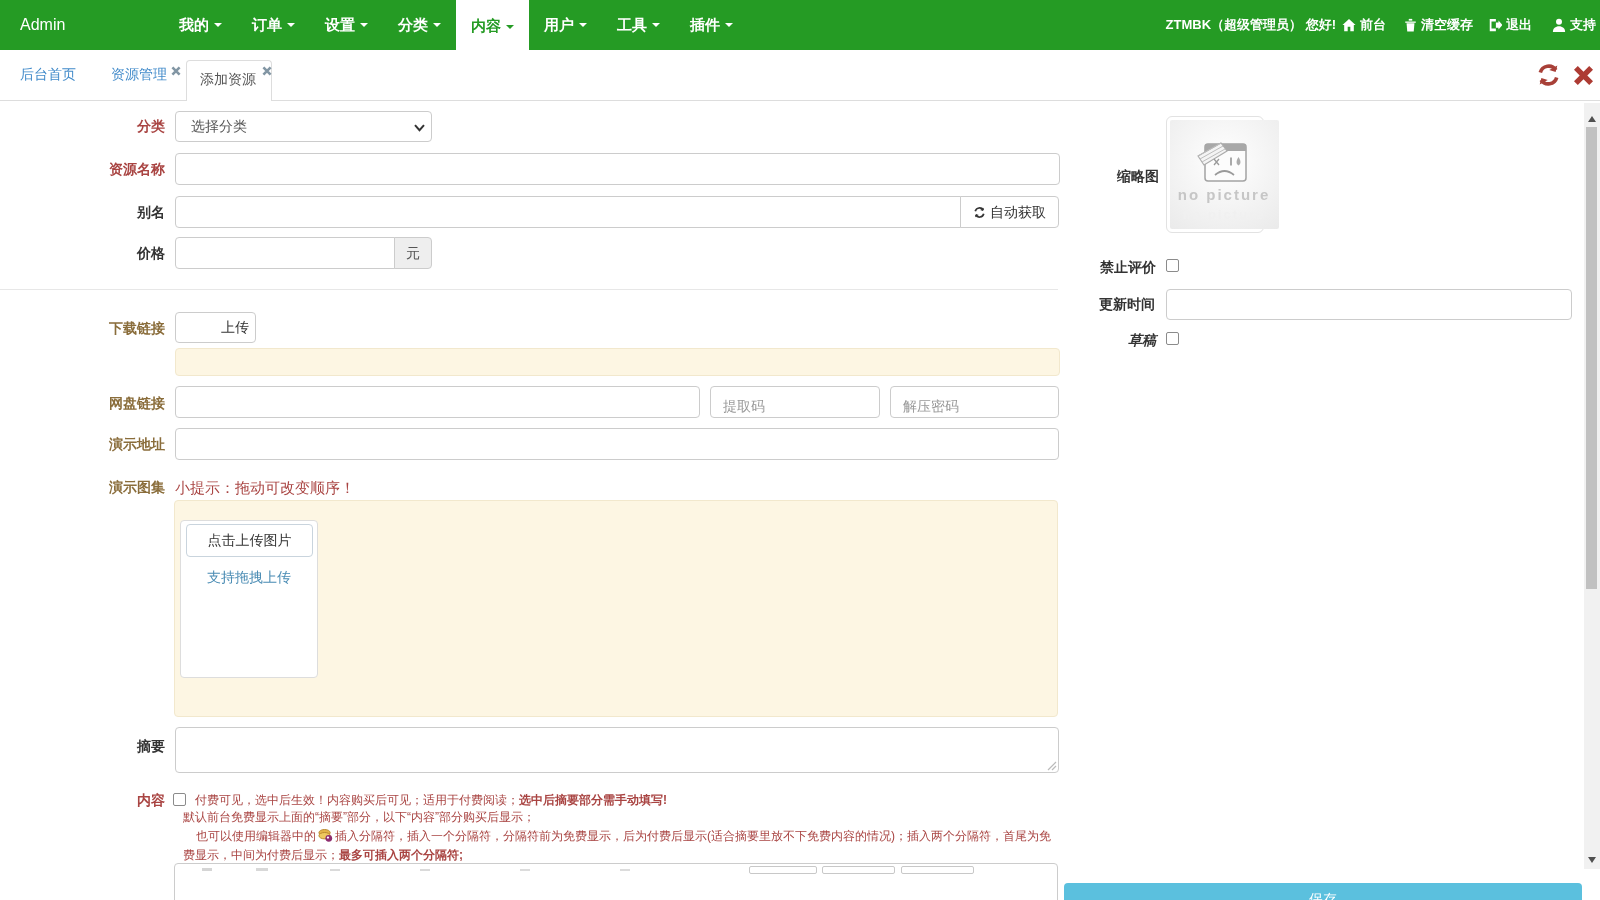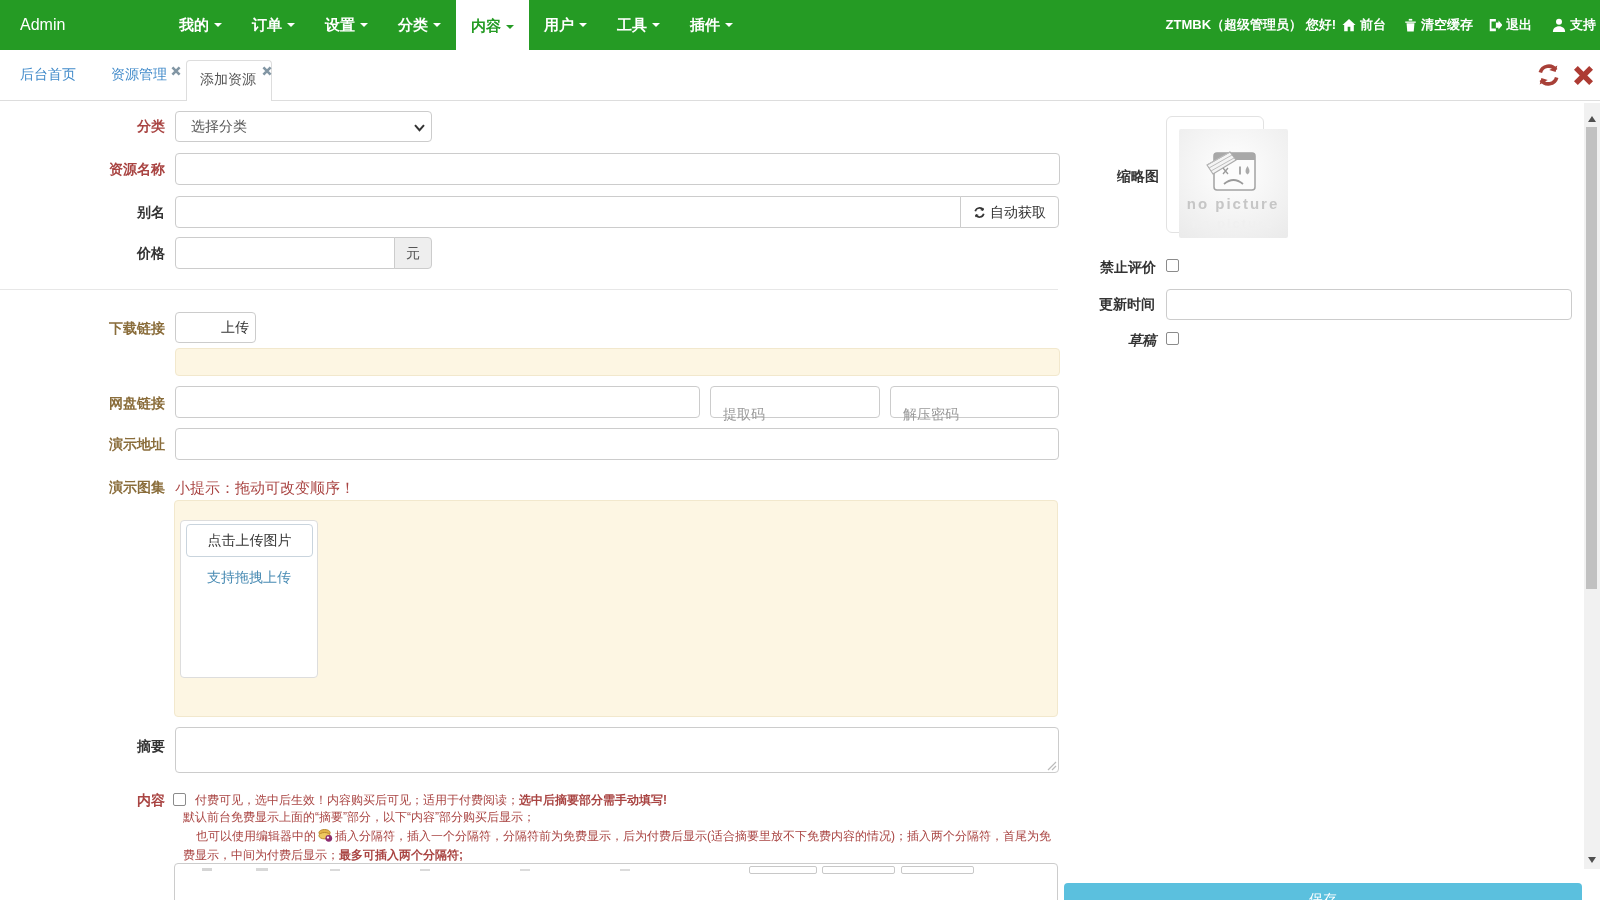--- a/index.html
+++ b/index.html
@@ -20,21 +20,21 @@
 
 #tabbar { position:absolute; left:0; top:50px; width:1600px; height:51px; background:#fff; border-bottom:1px solid #ddd; }
 .tabtxt { position:absolute; font-size:14px; color:#428bca; top:50px; height:49px; line-height:49px; }
 #tab3 { position:absolute; left:186px; top:60px; width:86px; height:41px; background:#fff; border:1px solid #ddd; border-bottom:0; border-radius:4px 4px 0 0; color:#555; line-height:36px; text-align:left; padding-left:13px; font-size:14px; z-index:2; }
 .tclose { position:absolute; width:10px; height:10px; }
 .tclose svg { display:block; }
 
 .lbl { position:absolute; text-align:right; font-weight:bold; font-size:14px; color:#333; }
 .lbl.req { color:#a94442; }
 .lbl.warn { color:#8a6d3b; }
-.inp { position:absolute; background:#fff; border:1px solid #ccc; border-radius:4px; font-size:14px; color:#555; padding:12px 12px; }
+.inp { position:absolute; background:#fff; border:1px solid #ccc; border-radius:4px; font-size:14px; color:#555; padding:4px 12px; }
 .ybox { position:absolute; background:#fdf6e3; border:1px solid #f2e8cd; border-radius:4px; }
 .btn { position:absolute; background:#fff; border:1px solid #ccc; border-radius:4px; color:#333; font-size:14px; text-align:center; }
 .ph { color:#999; }
 .cb { position:absolute; width:13px; height:13px; background:#fff; border:1px solid #8b8b8b; border-radius:2px; }
 .redtxt { color:#a94442; }
 </style>
 </head>
 <body>
 
 <div id="navbar"></div>
@@ -181,21 +181,21 @@
 <div class="abs" style="left:256px; top:868px; width:12px; height:3px; background:#d8d8d8;"></div>
 <div class="abs" style="left:330px; top:869px; width:10px; height:2px; background:#dadada;"></div>
 <div class="abs" style="left:420px; top:869px; width:10px; height:2px; background:#dadada;"></div>
 <div class="abs" style="left:520px; top:869px; width:10px; height:2px; background:#dcdcdc;"></div>
 <div class="abs" style="left:620px; top:869px; width:10px; height:2px; background:#dcdcdc;"></div>
 <div class="abs" style="left:749px; top:866px; width:68px; height:8px; background:#fff; border:1px solid #c8c8c8; border-radius:2px;"></div>
 <div class="abs" style="left:822px; top:866px; width:73px; height:8px; background:#fff; border:1px solid #c8c8c8; border-radius:2px;"></div>
 <div class="abs" style="left:901px; top:866px; width:73px; height:8px; background:#fff; border:1px solid #c8c8c8; border-radius:2px;"></div>
 
 <div class="lbl" style="left:1000px; top:168px; width:159px;">缩略图</div>
-<div class="abs" style="left:1166px; top:116px; width:98px; height:117px; background:#fff; border:1px solid #e2e2e2; border-radius:6px; padding:12px;">
+<div class="abs" style="left:1166px; top:116px; width:98px; height:117px; background:#fff; border:1px solid #e2e2e2; border-radius:6px; padding:3px;">
   <div style="width:109px; height:109px; background:radial-gradient(circle at 50% 38%, #fafafa 25%, #eaeaea 100%); position:relative; border-radius:2px;">
     <svg width="109" height="109" viewBox="0 0 109 109">
       <rect x="35" y="24" width="41" height="37" rx="3" fill="#fcfcfc" stroke="#a3a3a3" stroke-width="1.5"></rect>
       <path d="M35 31h41v-4a3 3 0 0 0-3-3H38a3 3 0 0 0-3 3z" fill="#a8a8a8"></path>
       <path d="M28 36 L51 23 L57 31 L34 45 z" fill="#f4f4f4" stroke="#ababab" stroke-width="1.1"></path>
       <path d="M30 39l23-13M32 42l23-13M28 36l23-13" stroke="#bdbdbd" stroke-width="1" fill="none"></path>
       <path d="M44 39l5 6M49 39l-5 6" stroke="#9a9a9a" stroke-width="1.3"></path>
       <path d="M61 37.5v8" stroke="#9a9a9a" stroke-width="1.7"></path>
       <path d="M68.5 37c2.6 3.8 2.6 7 0 8.4c-2.6-1.4-2.6-4.6 0-8.4z" fill="#ababab"></path>
       <path d="M45 55q9.5-8 19 0" stroke="#9a9a9a" stroke-width="1.7" fill="none"></path>

